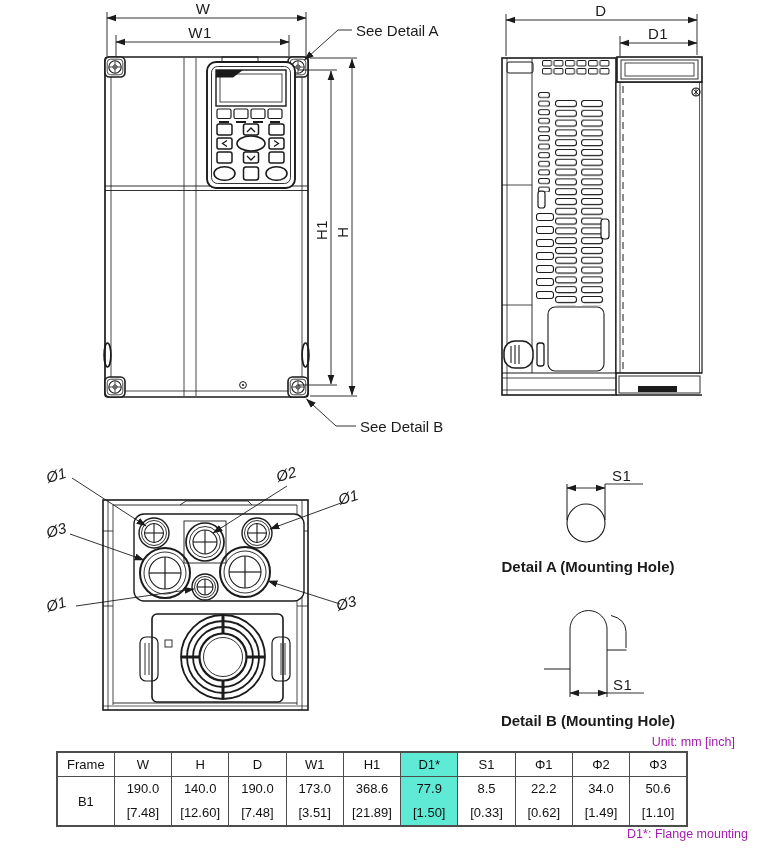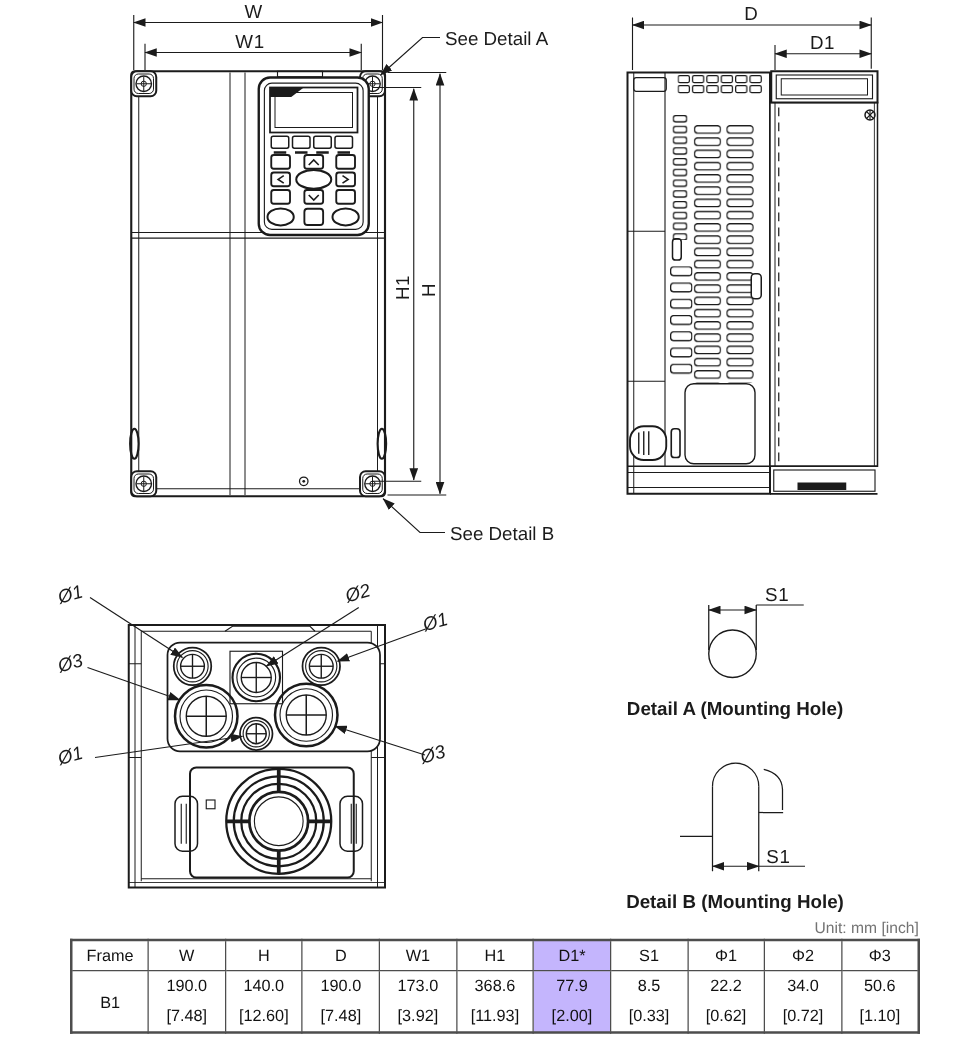--- a/index.html
+++ b/index.html
@@ -4,28 +4,28 @@
 <style>
   html,body{margin:0;padding:0;background:#fff;}
   .sheet{position:relative;width:774px;height:848px;background:#fff;
          font-family:"Liberation Sans",sans-serif;overflow:hidden;}
   svg text{fill:#1b1b1b;stroke:none;font-family:"Liberation Sans",sans-serif;}
   .dimlbl{font-size:15px;letter-spacing:.5px;}
   .notelbl{font-size:15px;}
   .caplbl{font-size:15px;font-weight:600;}
   .dialbl{font-size:15px;font-style:italic;}
 
-  .dim-table{position:absolute;left:56px;top:751px;width:680px;
+  .dim-table{position:absolute;left:56px;top:751px;width:632px;
              border-collapse:collapse;table-layout:fixed;font-size:13px;color:#111;
              border:2px solid #4d4d4d;}
   .dim-table th,.dim-table td{border:1px solid #4d4d4d;text-align:center;padding:0;}
   .dim-table th{height:23px;font-weight:500;}
   .dim-table td div{line-height:24px;height:24px;}
-  .hl{background:#c4b5fd;}
-  .note{position:absolute;font-size:12.5px;color:#737373;text-align:right;}
+  .hl{background:#5eead4;}
+  .note{position:absolute;font-size:12.5px;color:#a21caf;text-align:right;}
   #unit-note{top:735px;left:0;width:735px;}
   #footnote{top:827px;left:0;width:748px;}
 </style>
 </head>
 <body>
 
 <div class="sheet">
 
 <svg width="774" height="740" viewBox="0 0 774 740">
   <defs>
@@ -342,44 +342,45 @@
       <td>
             <div>140.0</div>
             <div>[12.60]</div>
           </td>
       <td>
             <div>190.0</div>
             <div>[7.48]</div>
           </td>
       <td>
             <div>173.0</div>
-            <div>[3.92]</div>
+            <div>[3.51]</div>
           </td>
       <td>
             <div>368.6</div>
-            <div>[11.93]</div>
+            <div>[21.89]</div>
           </td>
       <td class="hl">
             <div>77.9</div>
-            <div>[2.00]</div>
+            <div>[1.50]</div>
           </td>
       <td>
             <div>8.5</div>
             <div>[0.33]</div>
           </td>
       <td>
             <div>22.2</div>
             <div>[0.62]</div>
           </td>
       <td>
             <div>34.0</div>
-            <div>[0.72]</div>
+            <div>[1.49]</div>
           </td>
       <td>
             <div>50.6</div>
             <div>[1.10]</div>
           </td>
     </tr>
   </tbody>
 </table>
 
+<div id="footnote" class="note">D1*: Flange mounting</div>
 
 </div>
 
 </body></html>

